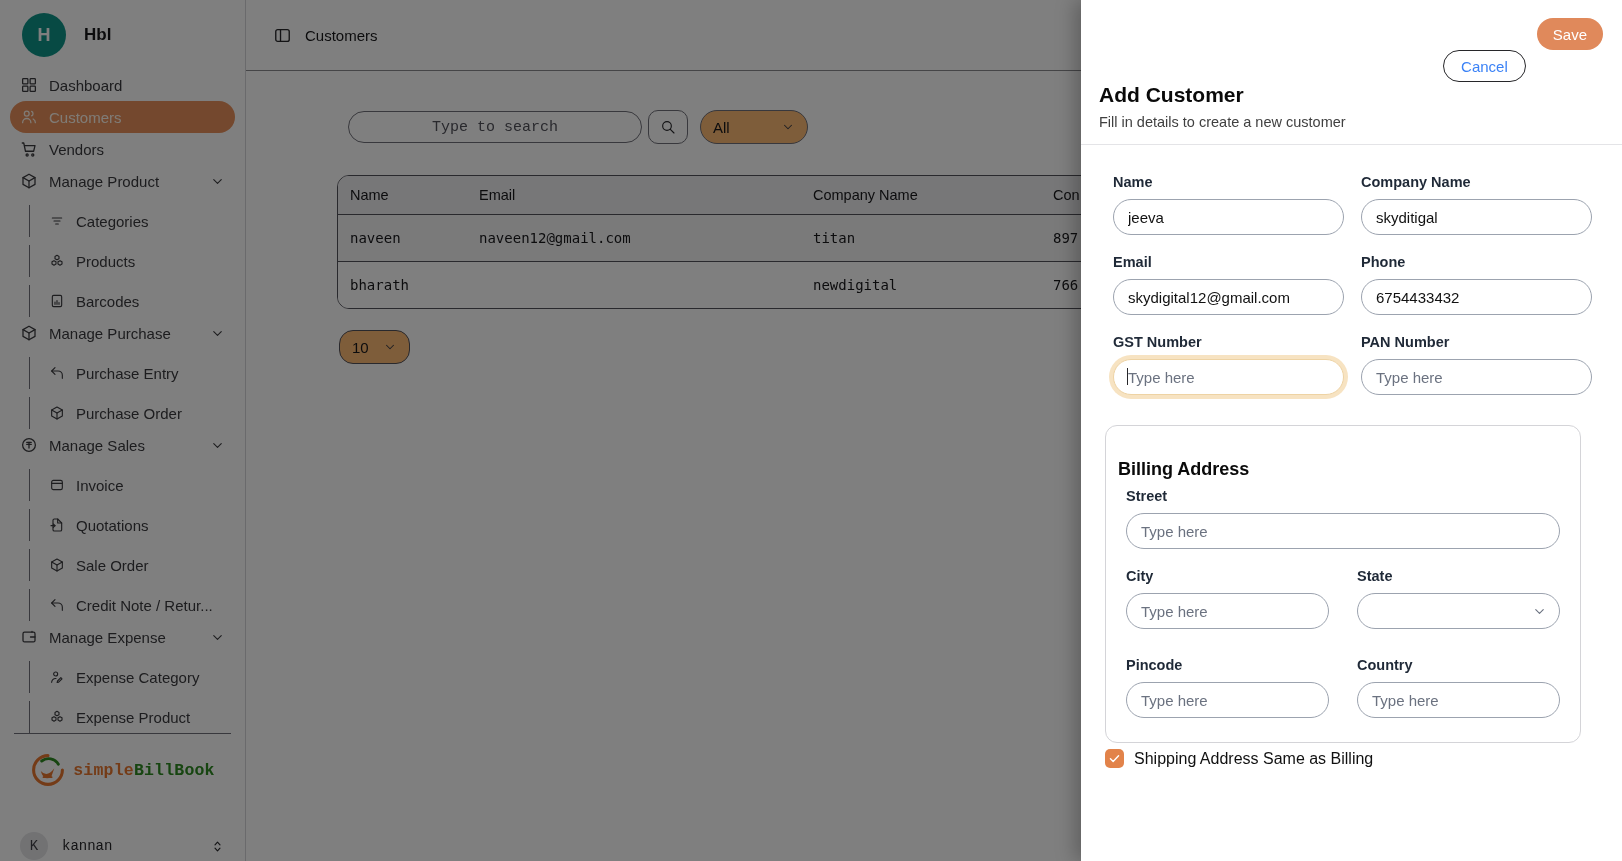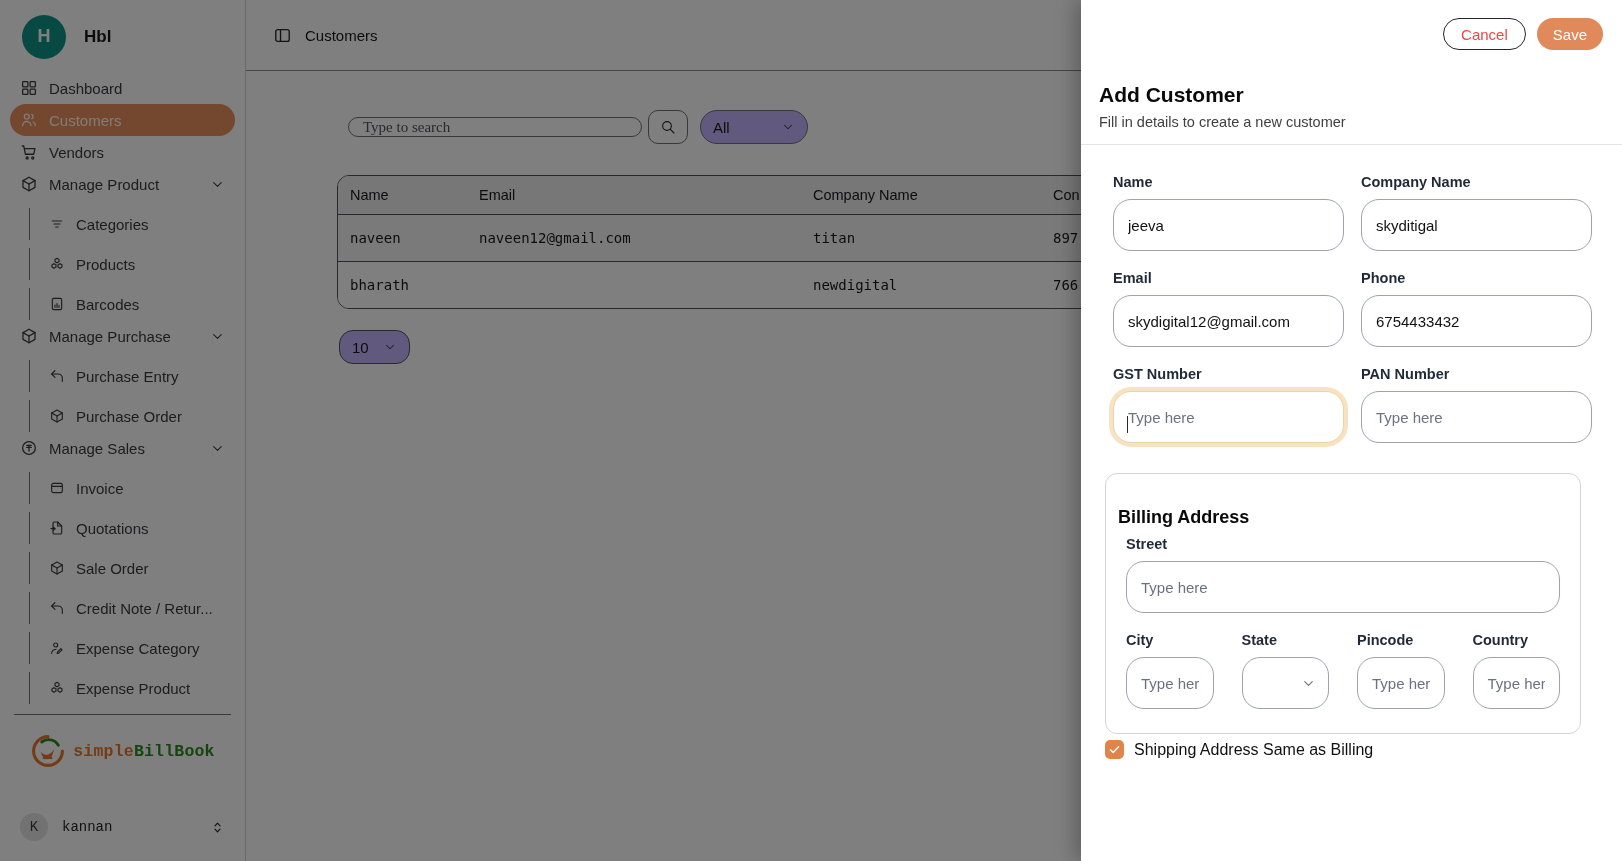--- a/index.html
+++ b/index.html
@@ -46,71 +46,71 @@
 
   
   .main{position:absolute;left:246px;top:0;width:1376px;height:861px;background:#fff;}
   .topbar{height:71px;display:flex;align-items:center;gap:13px;padding-left:27px;
           border-bottom:1px solid #8a8a8e;}
   .panel-icon{width:19px;height:19px;color:#27272a;cursor:pointer;}
   .panel-icon svg{width:100%;height:100%;stroke:currentColor;fill:none;stroke-width:1.7;}
   .breadcrumb{font-size:15px;}
   .content{padding:39px 0 0 91px;}
   .toolbar{display:flex;align-items:center;margin-left:11px;}
-  .search-input{width:294px;height:20px;border:1px solid #71717a;border-radius:17px;
-                padding:0 14px;font-size:15px;font-family:Liberation Serif, serif;color:#18181b;outline:none;}
+  .search-input{width:294px;height:32px;border:1px solid #71717a;border-radius:17px;
+                padding:0 14px;font-size:15px;font-family:Liberation Mono, monospace;color:#18181b;outline:none;text-align:center;}
   .search-input::placeholder{color:#52525b;}
   .search-btn{width:40px;height:34px;margin-left:6px;border:1px solid #71717a;border-radius:10px;
               background:#fff;display:flex;align-items:center;justify-content:center;cursor:pointer;}
   .search-btn .icon{width:16px;height:16px;color:#27272a;}
-  .pill-select{height:34px;border:1px solid #71717a;border-radius:17px;background:#c4b5fd;
+  .pill-select{height:34px;border:1px solid #71717a;border-radius:17px;background:#fdba74;
                display:flex;align-items:center;padding:16px 12px;font-size:15px;cursor:pointer;}
   .filter-select{width:108px;margin-left:12px;}
   .pill-select .chev{margin-left:auto;width:14px;height:14px;color:#3f3f46;}
   .pill-select .chev svg{width:100%;height:100%;stroke:currentColor;fill:none;stroke-width:1.8;
                          stroke-linecap:round;stroke-linejoin:round;}
   .table{margin-top:31px;width:1251px;border:1.5px solid #52525b;border-radius:12px;overflow:hidden;}
   .trow{display:grid;grid-template-columns:129px 334px 240px 1fr;align-items:center;}
   .thead{height:38px;background:#efeff1;font-size:14.5px;}
   .tbody-row{height:47px;font-family:"DejaVu Sans Mono",monospace;font-size:14px;
              border-top:1.5px solid #52525b;background:#fff;cursor:pointer;}
   .tbody-row.stripe{background:#f4f4f5;}
   .tcell{padding-left:12px;white-space:nowrap;overflow:hidden;}
   .pagesize{width:71px;margin-top:21px;margin-left:2px;border:1.5px solid #52525b;border-radius:14px;justify-content:center;}
 
   
   .overlay{position:absolute;inset:0;background:rgba(0,0,0,.5);z-index:10;}
   .drawer{position:absolute;top:0;right:0;width:541px;height:861px;background:#fff;z-index:20;
           box-shadow:-6px 0 18px rgba(0,0,0,.25);}
   .drawer-actions{position:absolute;top:18px;right:19px;display:flex;gap:11px;}
   .btn{height:32px;border-radius:16px;font-size:15px;font-family:inherit;cursor:pointer;}
-  .btn-cancel{padding:0 17px;border:1.3px solid #27272a;background:#fff;color:#ef4444;}
+  .btn-cancel{padding:0 17px;border:1.3px solid #27272a;background:#fff;color:#3b82f6;margin-top:32px;}
   .btn-save{padding:0 16px;border:none;background:var(--accent);color:#fff;}
   .drawer-header{padding:83px 18px 0;}
   .drawer-title{font-size:21px;font-weight:700;color:#0a0a0a;}
   .drawer-sub{font-size:14.5px;color:#404040;margin-top:7px;}
   .drawer-divider{border-bottom:1px solid #e4e4e7;margin-top:14px;}
   .form{padding:29px 30px 0 32px;}
   .grid2{display:grid;grid-template-columns:1fr 1fr;column-gap:17px;row-gap:19px;}
   .field label{display:block;font-size:14.5px;font-weight:600;color:#1f2937;margin-bottom:9px;}
   .field{position:relative;}
-  .tinput{width:100%;height:52px;border:1px solid #9ca3af;border-radius:18px;padding:0 14px;
+  .tinput{width:100%;height:36px;border:1px solid #9ca3af;border-radius:18px;padding:0 14px;
           font-size:15px;font-family:inherit;color:#111;outline:none;background:#fff;}
   .tinput::placeholder{color:#6b7280;}
   .tinput.focused{border-color:#eed3a4;box-shadow:0 0 0 4px var(--ring);}
   .caret{position:absolute;left:14px;bottom:10px;width:1.3px;height:17px;background:#27272a;}
   .select-box{display:flex;align-items:center;padding:0 12px;cursor:pointer;}
   .select-box .chev{margin-left:auto;width:15px;height:15px;color:#6b7280;}
   .select-box .chev svg{width:100%;height:100%;stroke:currentColor;fill:none;stroke-width:1.8;
                         stroke-linecap:round;stroke-linejoin:round;}
   .billing-card{margin:30px 41px 0 24px;border:1px solid #d4d4d8;border-radius:12px;
                 padding:33px 20px 24px;}
   .billing-title{font-size:18px;font-weight:700;color:#0a0a0a;margin:0 0 8px -8px;}
   .street-field{margin-bottom:19px;}
-  .bgrid{display:grid;grid-template-columns:1fr 1fr 1fr 1fr;column-gap:18px;row-gap:19px;gap:28px;}
+  .bgrid{display:grid;grid-template-columns:1fr 1fr;column-gap:18px;row-gap:19px;gap:28px;}
   .checkbox-row{display:flex;align-items:center;gap:10px;margin:6px 0 0 24px;}
   .checkbox{width:19px;height:19px;border-radius:5px;background:var(--accent-check);
             display:flex;align-items:center;justify-content:center;cursor:pointer;}
   .checkbox svg{width:13px;height:13px;stroke:#fff;fill:none;stroke-width:2.6;
                 stroke-linecap:round;stroke-linejoin:round;}
   .checkbox-label{font-size:16px;color:#111;}
 </style>
 </head>
 <body>
 
@@ -279,20 +279,35 @@
         <span class="lbl">Sale Order</span>
       </div>
       <div class="nav-item indent">
         <span class="icon">
           <svg viewBox="0 0 24 24">
             <path d="M9 14L4 9l5-5"></path>
             <path d="M4 9h9.5a6.5 6.5 0 0 1 6.5 6.5V20"></path>
           </svg>
         </span>
         <span class="lbl">Credit Note / Retur...</span>
+      </div>
+      <div class="nav-item">
+        <span class="icon">
+          <svg viewBox="0 0 24 24">
+            <path d="M4 7.5a2 2 0 0 1 2-2h12a2 2 0 0 1 2 2v9a2 2 0 0 1-2 2H6a2 2 0 0 1-2-2v-9z"></path>
+            <path d="M14 12h6"></path>
+            <path d="M16 5.5v-1"></path>
+          </svg>
+        </span>
+        <span class="lbl">Manage Expense</span>
+        <span class="chev">
+          <svg viewBox="0 0 24 24">
+            <path d="M6 9l6 6 6-6"></path>
+          </svg>
+        </span>
       </div>
       <div class="nav-item indent">
         <span class="icon">
           <svg viewBox="0 0 24 24">
             <circle cx="10" cy="7.5" r="3"></circle>
             <path d="M4 20c0-3.2 2.6-5.8 5.8-5.8h.7"></path>
             <path d="M14.5 19.7l5-5-1.7-1.7-5 5-.6 2.3 2.3-.6z"></path>
           </svg>
         </span>
         <span class="lbl">Expense Category</span>

